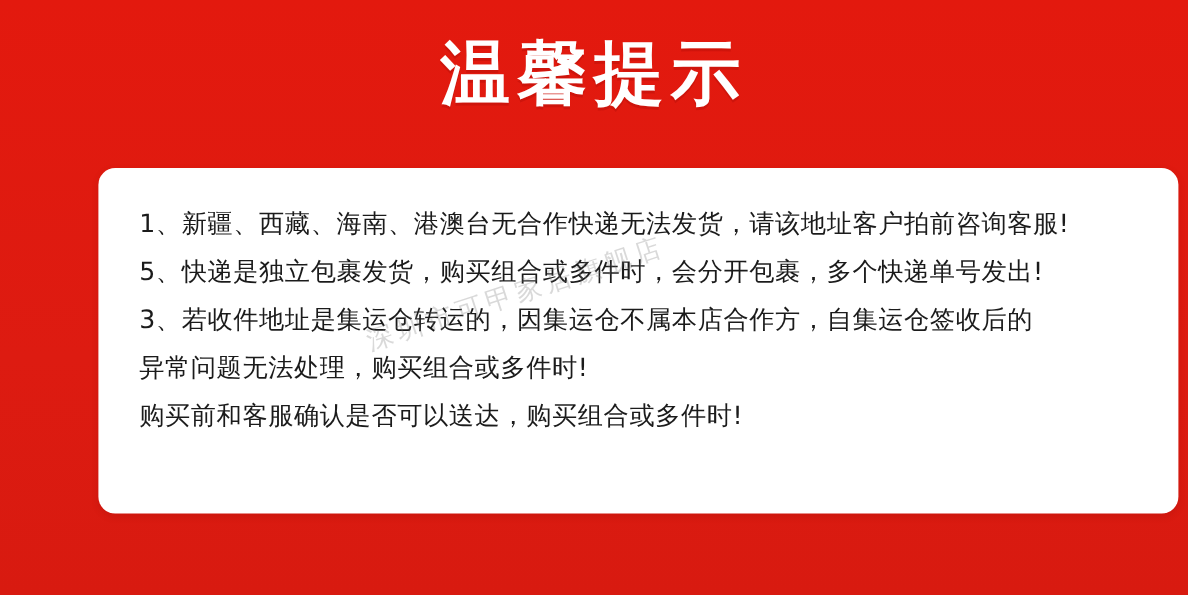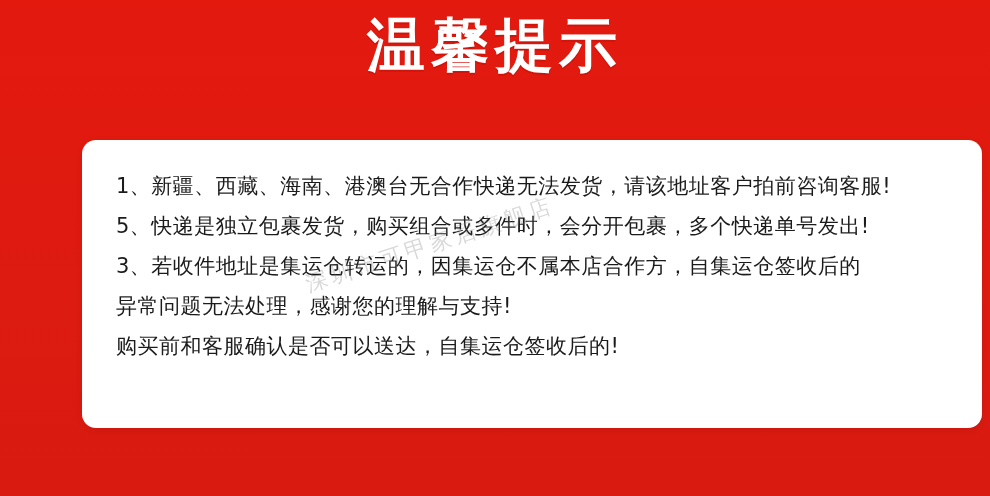--- a/index.html
+++ b/index.html
@@ -20,21 +20,21 @@
     background: linear-gradient(180deg, #e3190e 0%, #dd1b11 60%, #d81a10 100%);
     position: relative;
     box-sizing: border-box;
   }
   .title {
     text-align: center;
     color: #ffffff;
     font-size: 58px;
     font-weight: bold;
     letter-spacing: 6px;
-    padding-top: 12px;
+    padding-top: 28px;
     line-height: 1.15;
     font-family: "DejaVu Sans", "Liberation Sans", sans-serif;
     text-shadow: 0 2px 0 rgba(120,0,0,0.18);
   }
   .card {
     position: absolute;
     left: 45px;
     top: 140px;
     width: 900px;
     height: 288px;
@@ -73,19 +73,19 @@
 <body>
 
 <div class="page">
 
   <div class="title">温馨提示</div>
 
   <div class="card">
     <div class="line">1、新疆、西藏、海南、港澳台无合作快递无法发货，请该地址客户拍前咨询客服!</div>
     <div class="line">5、快递是独立包裹发货，购买组合或多件时，会分开包裹，多个快递单号发出!</div>
     <div class="line">3、若收件地址是集运仓转运的，因集运仓不属本店合作方，自集运仓签收后的</div>
-    <div class="line indent">异常问题无法处理，感谢您的理解与支持!</div>
-    <div class="line indent">购买前和客服确认是否可以送达，自集运仓签收后的!</div>
+    <div class="line indent">异常问题无法处理，购买组合或多件时!</div>
+    <div class="line indent">购买前和客服确认是否可以送达，购买组合或多件时!</div>
   </div>
 
   <div class="watermark">深圳市可甲家居旗舰店</div>
 
 </div>
 
 </body></html>

